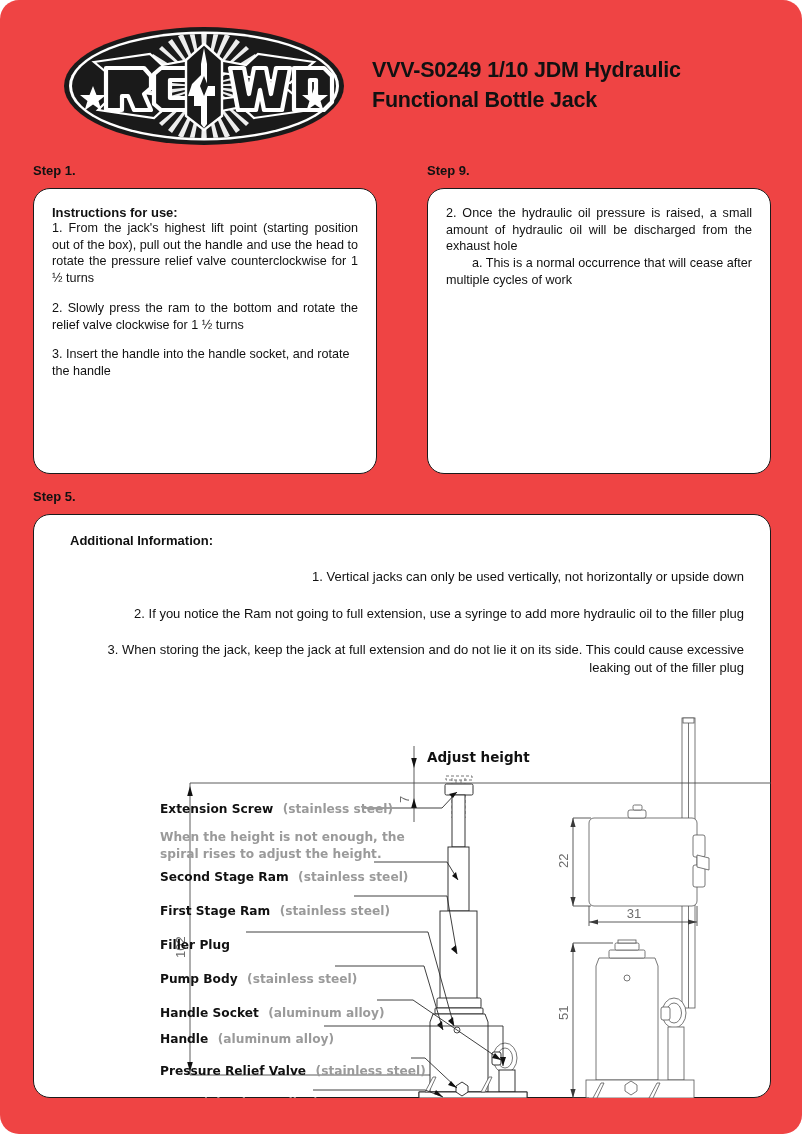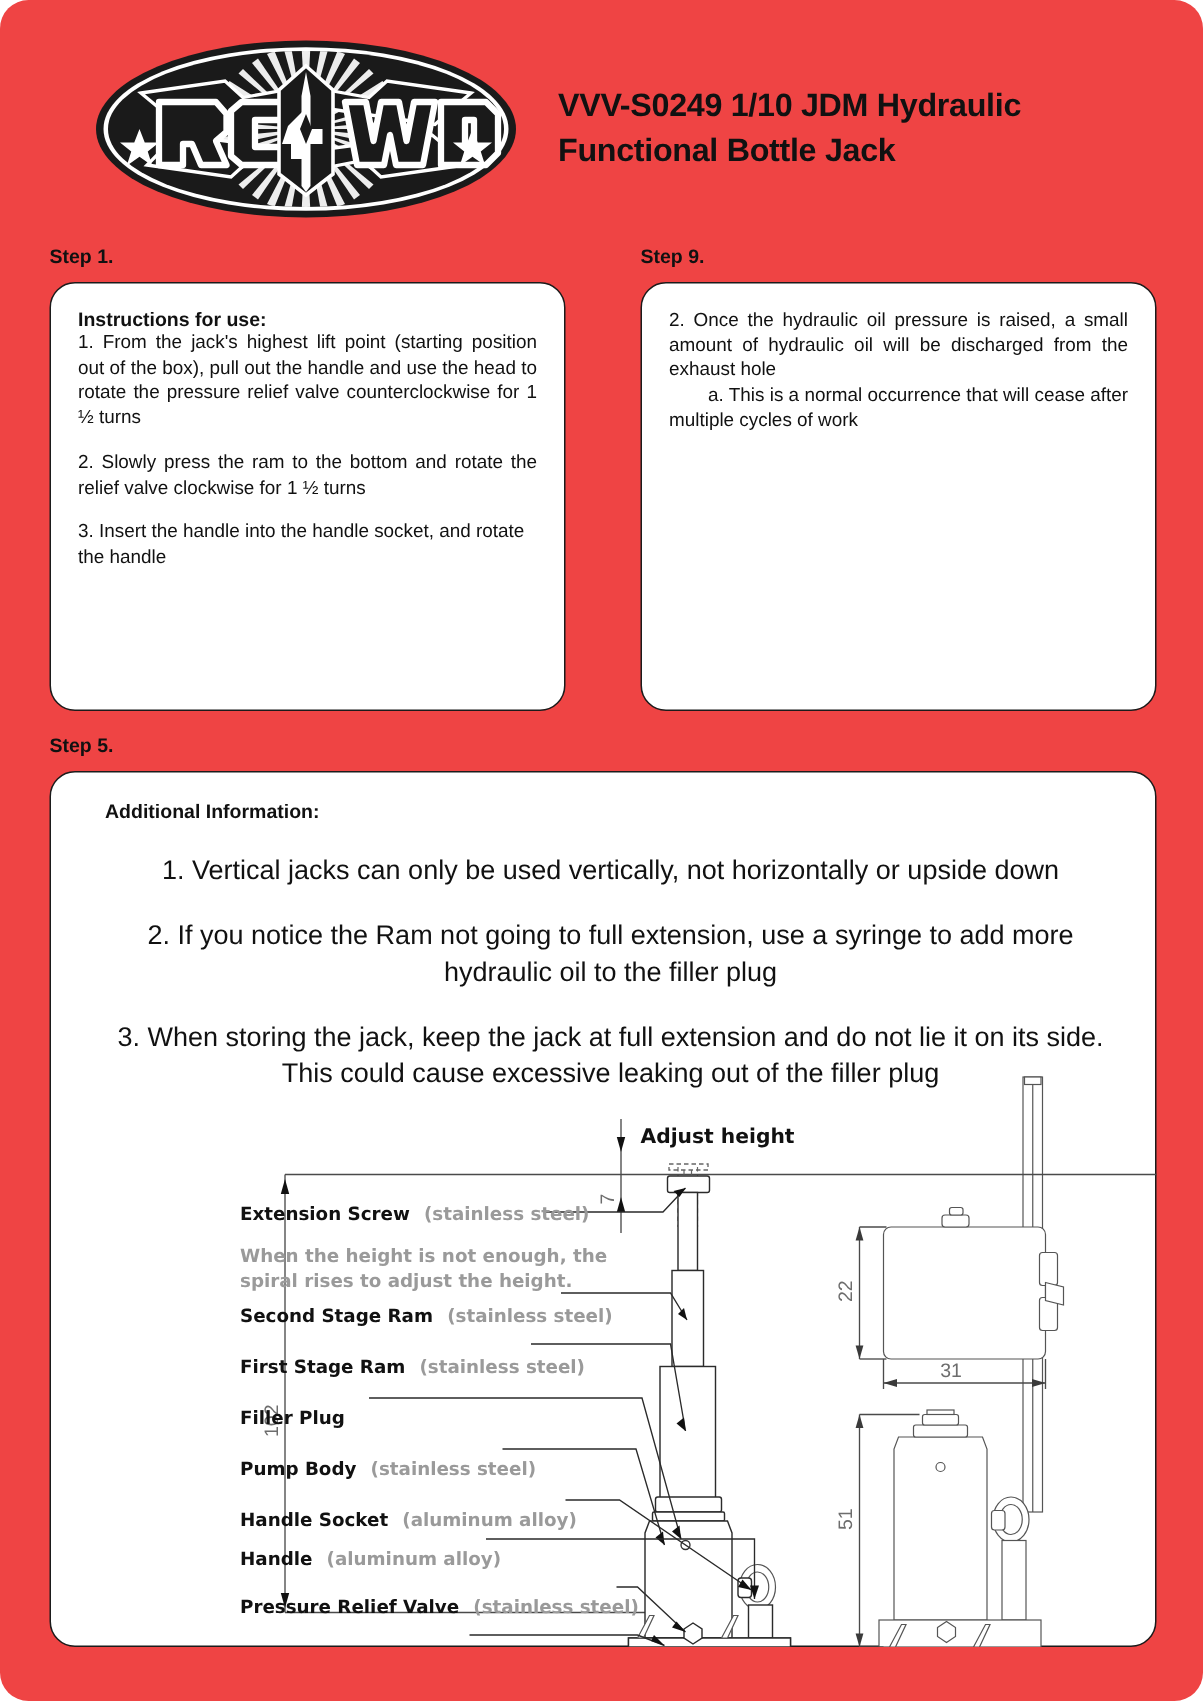--- a/index.html
+++ b/index.html
@@ -76,23 +76,23 @@
     margin-bottom: 13px;
     text-align: justify;
   }
   .para:last-child { margin-bottom: 0; }
   .para.nojust { text-align: left; }
   .sub { display: block; text-indent: 26px; }
 
   #box3 .box-inner { left: 36px; right: 26px; top: 18px; }
   #box3 .box-heading { font-size: 13px; margin-bottom: 20px; }
   #box3 .para {
-    font-size: 18px;
+    font-size: 13px;
     line-height: 1.35;
-    text-align: center;
+    text-align: right;
     margin-bottom: 19px;
   }
 
   
   #diagram {
     position: absolute;
     left: 33px; top: 700px;
     width: 740px; height: 398px;
   }
   #diagram svg { display: block; }

